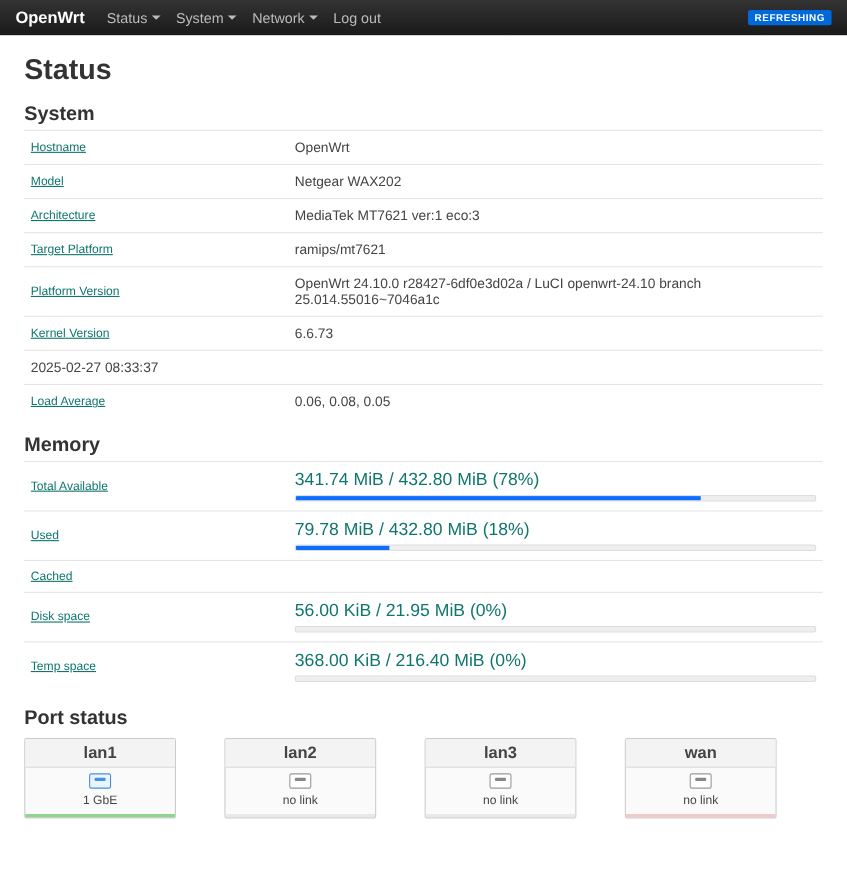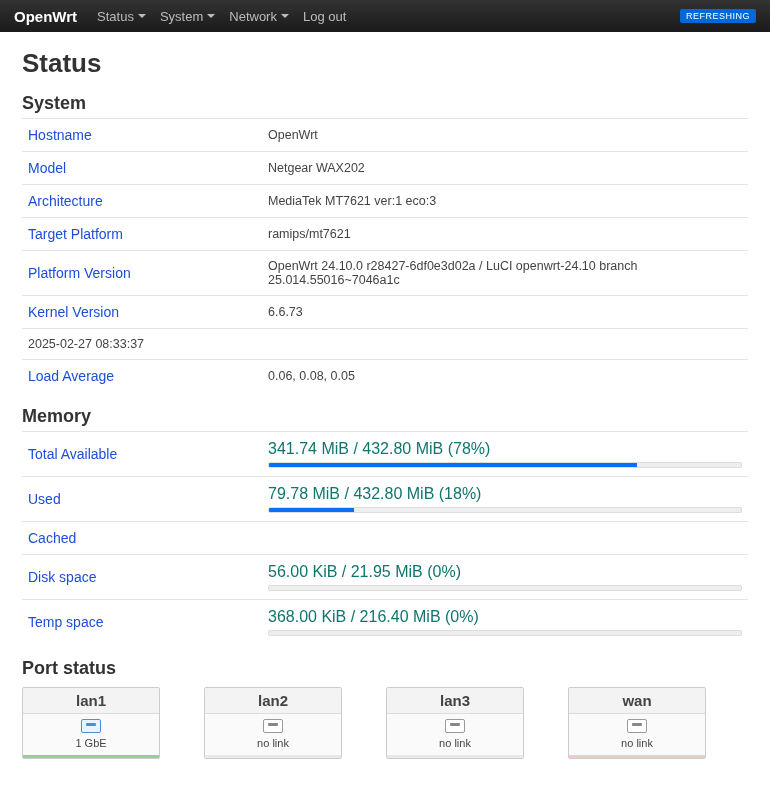--- a/index.html
+++ b/index.html
@@ -33,34 +33,34 @@
     width: 0; height: 0;
     border-left: 4px solid transparent;
     border-right: 4px solid transparent;
     border-top: 4px solid #bbb;
     display: inline-block;
   }
   .navbar .badge {
     background: #0069d9;
     color: #fff;
     font-size: 9px;
-    font-weight: 400;
+    font-weight: 700;
     letter-spacing: 0.5px;
     padding: 2px 6px;
     border-radius: 2px;
   }
   
   .container { padding: 10px 22px 20px 22px; }
   h1.page-title { font-size: 26px; font-weight: 700; margin: 6px 0 14px 0; color: #333;}
   h2.section-title { font-size: 18px; font-weight: 700; margin: 14px 0 4px 0; color:#333;}
   
   .tbl { width: 100%; border-collapse: collapse; }
   .tbl .row { display: flex; border-top: 1px solid #e5e5e5; padding: 8px 6px; align-items: center; }
   .tbl .row:first-child { border-top: 1px solid #e5e5e5; }
-  .tbl .label { width: 240px; color: #1d4ed8; font-size: 14px; }
+  .tbl .label { width: 240px; color: #0f766e; font-size: 11px; text-decoration: underline; }
   .tbl .value { flex: 1; color: #444; font-size: 12.5px; }
   
   .pbar-wrap { flex: 1; }
   .pbar-text { color: #0f766e; font-size: 16px; margin-bottom: 4px; }
   .pbar {
     width: 100%;
     height: 6px;
     background: #eee;
     border: 1px solid #ddd;
     border-radius: 2px;

